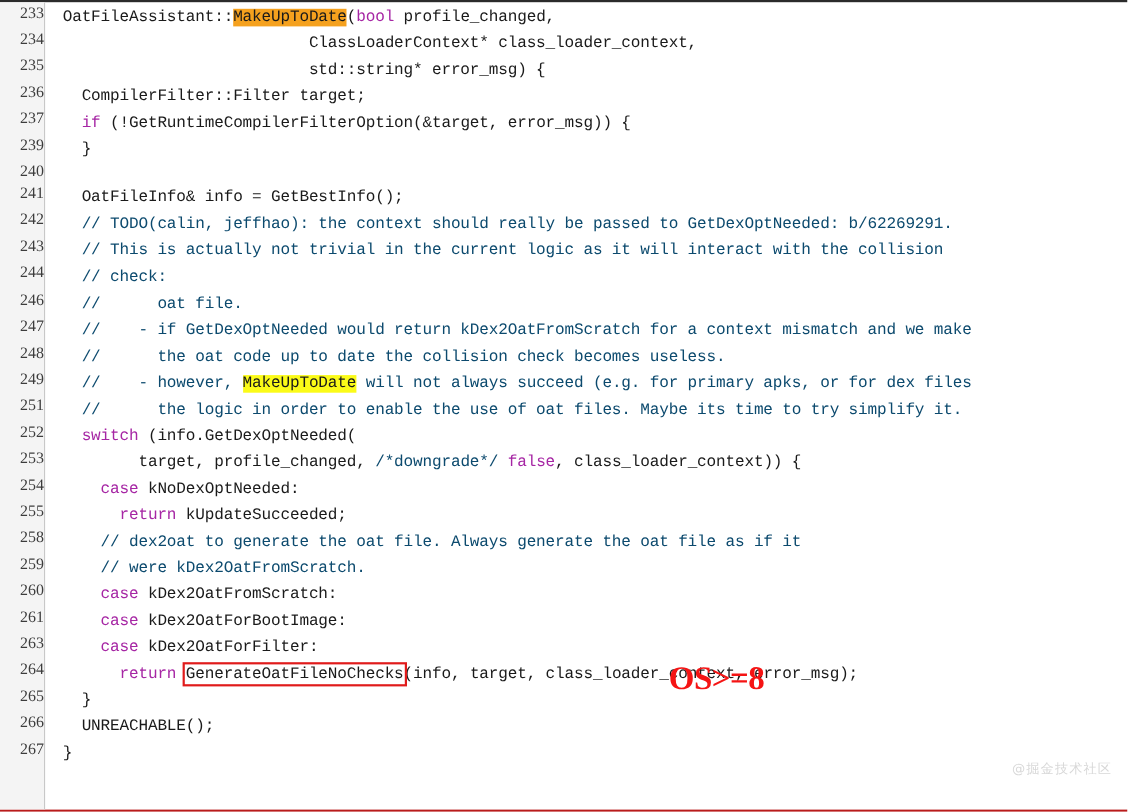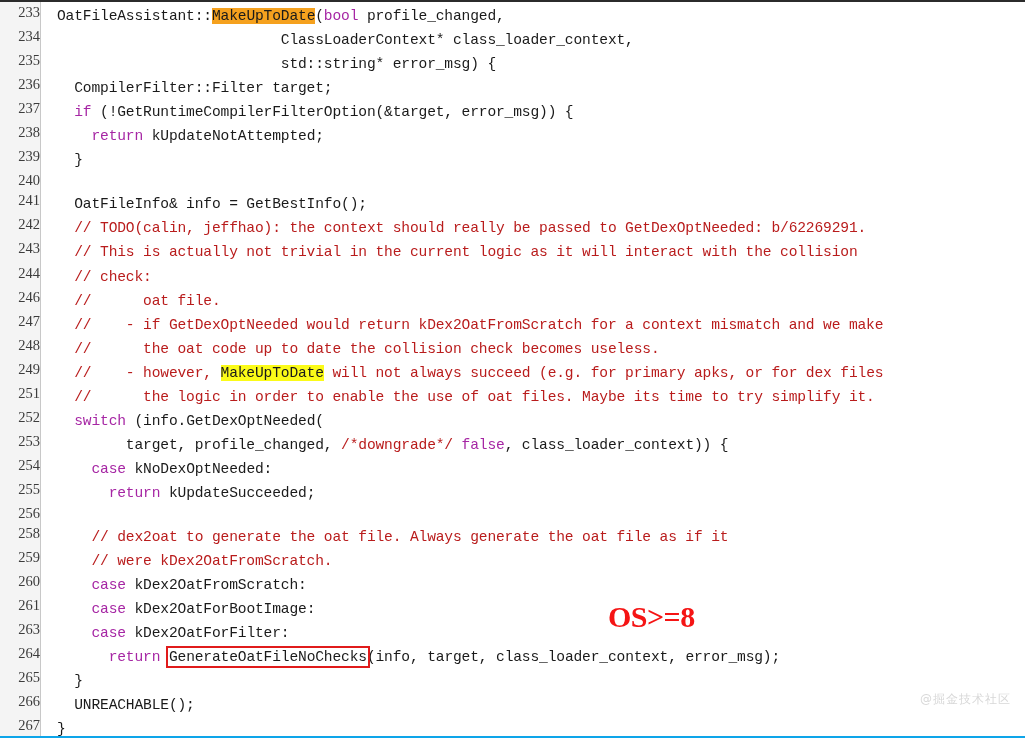--- a/index.html
+++ b/index.html
@@ -15,21 +15,21 @@
     font-family: "Liberation Mono", "DejaVu Sans Mono", monospace;
   }
 
   #code-viewer {
     position: relative;
     width: 1025px;
     height: 738px;
     box-sizing: border-box;
     background: #ffffff;
     border-top: 2px solid #2b2b2b;
-    border-bottom: 2px solid #0ea5e9;
+    border-bottom: 2px solid #b91c1c;
     overflow: hidden;
   }
 
   
   .gutter-bg {
     position: absolute;
     left: 0;
     top: 0;
     bottom: 0;
     width: 40px;
@@ -68,21 +68,21 @@
     line-height: 20.05px;
     color: #1a1a1a;
     white-space: pre;
     vertical-align: top;
     font-family: "Liberation Mono", "DejaVu Sans Mono", monospace;
     letter-spacing: -0.15px;
   }
 
   
   .kw  { color: #a626a4; }
-  .cm  { color: #b91c1c; }
+  .cm  { color: #0c4a6e; }
   .pl  { color: #1a1a1a; }
 
   .hl-orange {
     background: #f5a11e;
     color: #1a1a1a;
   }
   .hl-yellow {
     background: #fbfb18;
     color: #1a1a1a;
   }
@@ -143,24 +143,20 @@
         </tr>
         <tr>
           <td class="ln">236</td>
           <td class="code"><span class="pl">  CompilerFilter::Filter target;</span></td>
         </tr>
         <tr>
           <td class="ln">237</td>
           <td class="code"><span class="pl">  </span><span class="kw">if</span><span class="pl"> (!GetRuntimeCompilerFilterOption(&amp;target, error_msg)) {</span></td>
         </tr>
         <tr>
-          <td class="ln">238</td>
-          <td class="code"><span class="pl">    </span><span class="kw">return</span><span class="pl"> kUpdateNotAttempted;</span></td>
-        </tr>
-        <tr>
           <td class="ln">239</td>
           <td class="code"><span class="pl">  }</span></td>
         </tr>
         <tr>
           <td class="ln">240</td>
           <td class="code"><span class="pl"></span></td>
         </tr>
         <tr>
           <td class="ln">241</td>
           <td class="code"><span class="pl">  OatFileInfo&amp; info = GetBestInfo();</span></td>
@@ -207,24 +203,20 @@
         </tr>
         <tr>
           <td class="ln">254</td>
           <td class="code"><span class="pl">    </span><span class="kw">case</span><span class="pl"> kNoDexOptNeeded:</span></td>
         </tr>
         <tr>
           <td class="ln">255</td>
           <td class="code"><span class="pl">      </span><span class="kw">return</span><span class="pl"> kUpdateSucceeded;</span></td>
         </tr>
         <tr>
-          <td class="ln">256</td>
-          <td class="code"><span class="pl"></span></td>
-        </tr>
-        <tr>
           <td class="ln">258</td>
           <td class="code"><span class="cm">    // dex2oat to generate the oat file. Always generate the oat file as if it</span></td>
         </tr>
         <tr>
           <td class="ln">259</td>
           <td class="code"><span class="cm">    // were kDex2OatFromScratch.</span></td>
         </tr>
         <tr>
           <td class="ln">260</td>
           <td class="code"><span class="pl">    </span><span class="kw">case</span><span class="pl"> kDex2OatFromScratch:</span></td>

